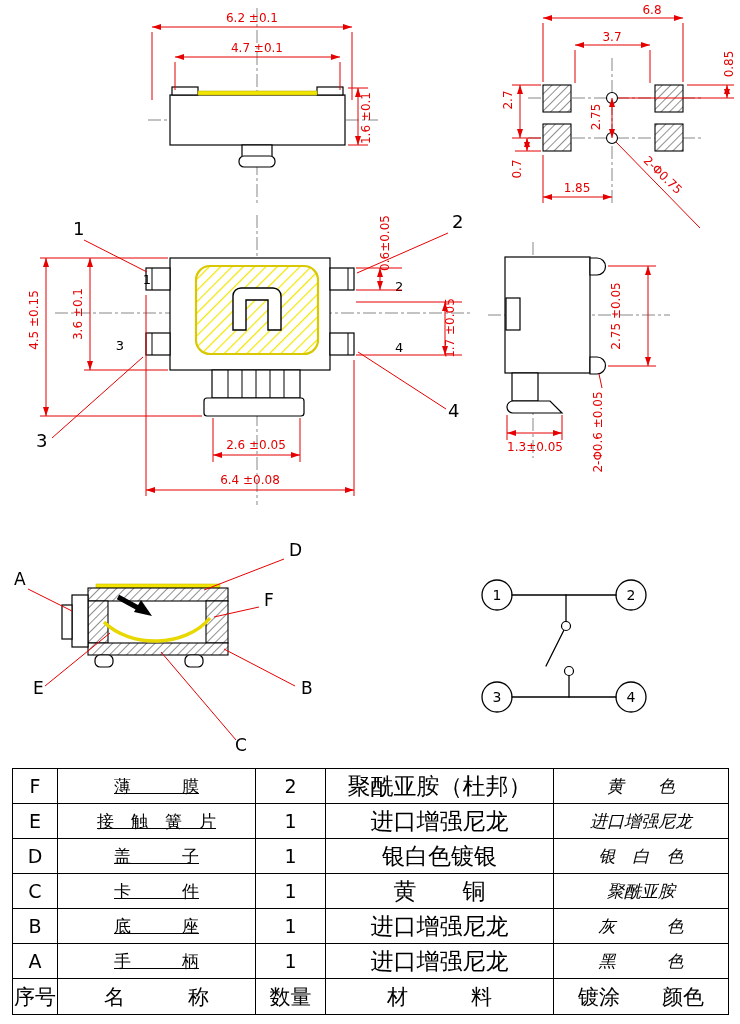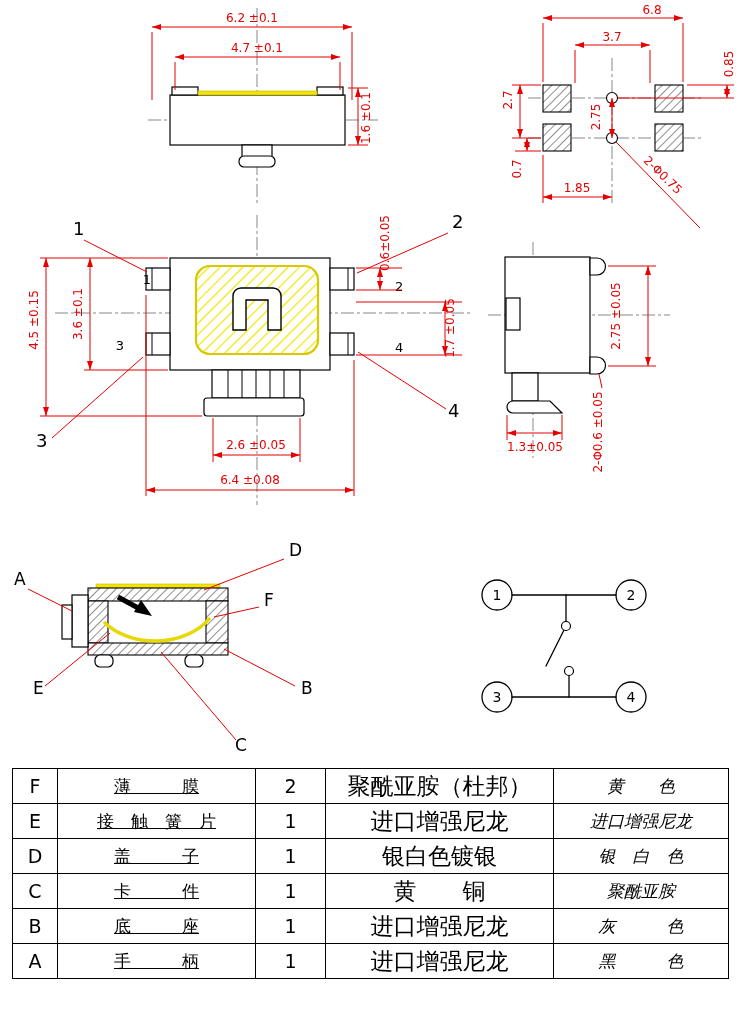--- a/index.html
+++ b/index.html
@@ -315,16 +315,23 @@
       <td class="c-mat">进口增强尼龙</td>
       <td class="c-fin">灰　　　色</td>
     </tr>
     <tr>
       <td class="c-id">A</td>
       <td class="c-name">手　　　柄</td>
       <td class="c-qty">1</td>
       <td class="c-mat">进口增强尼龙</td>
       <td class="c-fin">黑　　　色</td>
     </tr>
+    <tr class="hdr">
+      <td>序号</td>
+      <td>名　　　称</td>
+      <td>数量</td>
+      <td>材　　　料</td>
+      <td>镀涂　　颜色</td>
+    </tr>
   </tbody>
 </table>
 
 </div>
 
 </body></html>

